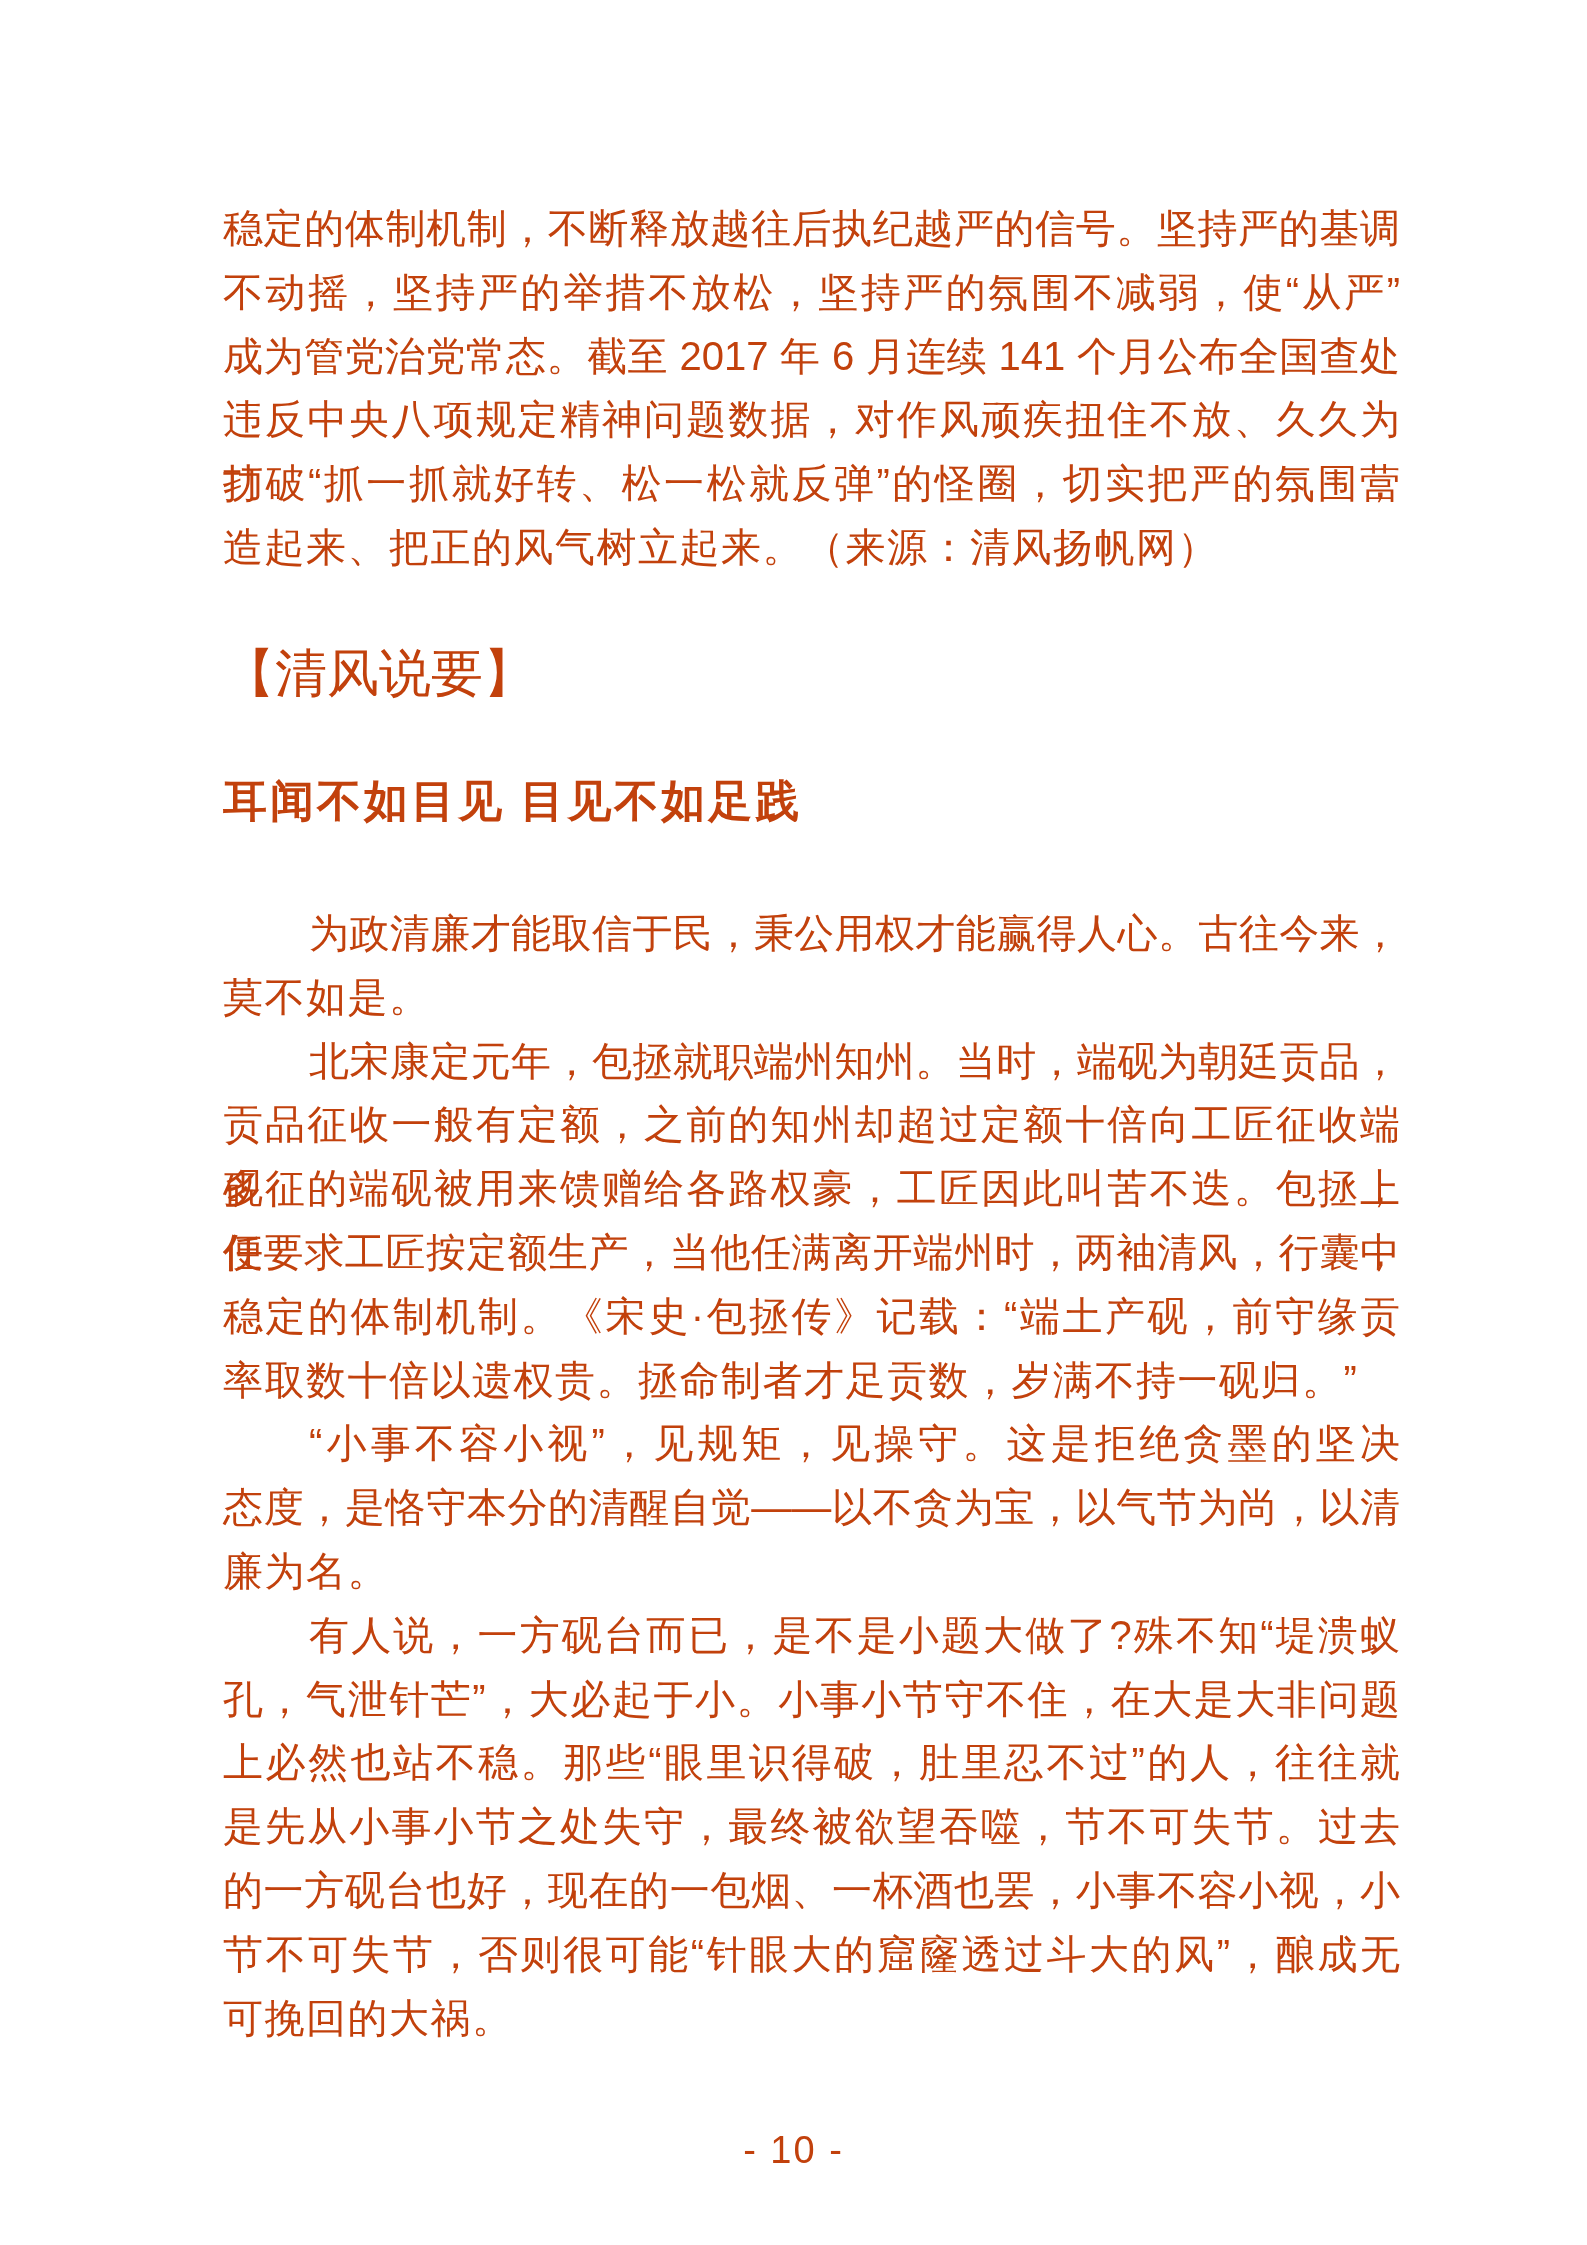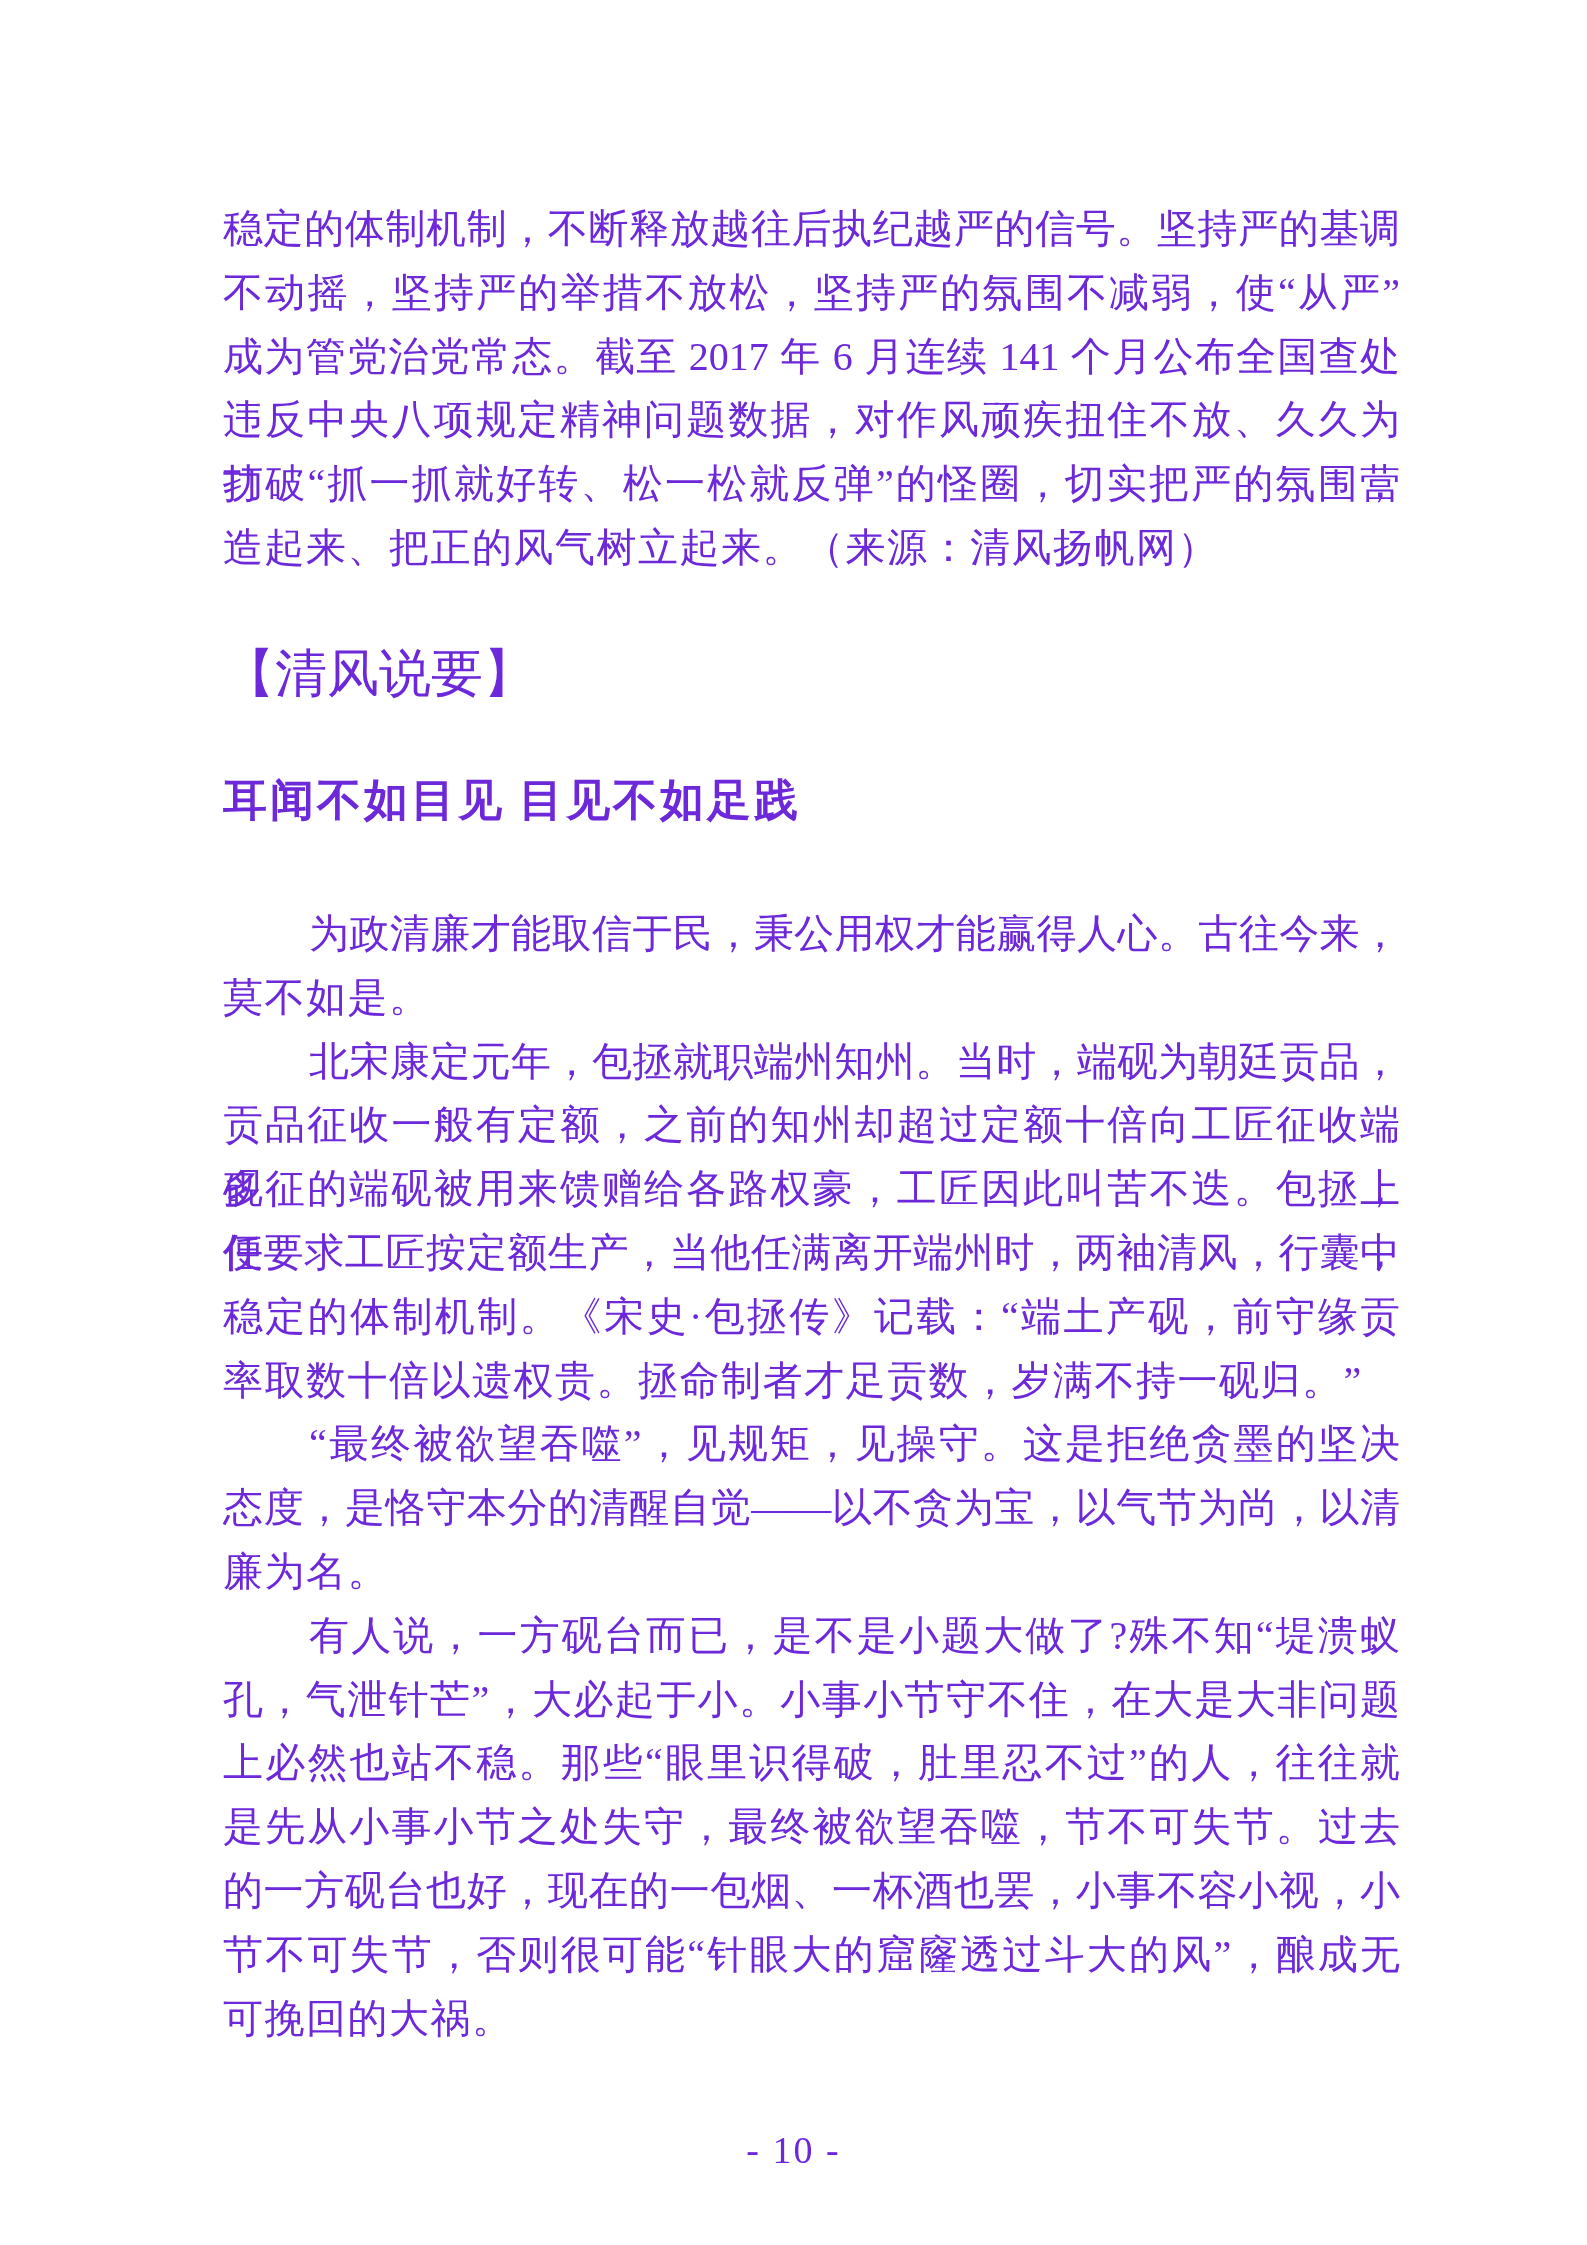--- a/index.html
+++ b/index.html
@@ -9,22 +9,22 @@
     height: 2245px;
     background: #ffffff;
     overflow: hidden;
   }
   .page {
     position: absolute;
     left: 0; top: 0;
     width: 1296px;
     height: 2245px;
     background: #ffffff;
-    color: #6d28d9;
-    font-family: Liberation Serif, serif;
+    color: #c2410c;
+    font-family: Liberation Sans, sans-serif;
   }
   .content-block {
     position: absolute;
     left: 223px;
     width: 1177px;
   }
   .line {
     height: 63.8px;
     line-height: 63.8px;
     font-size: 40px;
@@ -106,21 +106,21 @@
       </div>
       <div class="paragraph">
         <div class="line full indent">北宋康定元年，包拯就职端州知州。当时，端砚为朝廷贡品，</div>
         <div class="line full">贡品征收一般有定额，之前的知州却超过定额十倍向工匠征收端砚，</div>
         <div class="line full">多征的端砚被用来馈赠给各路权豪，工匠因此叫苦不迭。包拯上任，</div>
         <div class="line full">便要求工匠按定额生产，当他任满离开端州时，两袖清风，行囊中</div>
         <div class="line full">稳定的体制机制。《宋史·包拯传》记载：“端土产砚，前守缘贡</div>
         <div class="line last">率取数十倍以遗权贵。拯命制者才足贡数，岁满不持一砚归。”</div>
       </div>
       <div class="paragraph">
-        <div class="line full indent">“最终被欲望吞噬”，见规矩，见操守。这是拒绝贪墨的坚决</div>
+        <div class="line full indent">“小事不容小视”，见规矩，见操守。这是拒绝贪墨的坚决</div>
         <div class="line full">态度，是恪守本分的清醒自觉——以不贪为宝，以气节为尚，以清</div>
         <div class="line last">廉为名。</div>
       </div>
       <div class="paragraph">
         <div class="line full indent">有人说，一方砚台而已，是不是小题大做了?殊不知“堤溃蚁</div>
         <div class="line full">孔，气泄针芒”，大必起于小。小事小节守不住，在大是大非问题</div>
         <div class="line full">上必然也站不稳。那些“眼里识得破，肚里忍不过”的人，往往就</div>
         <div class="line full">是先从小事小节之处失守，最终被欲望吞噬，节不可失节。过去</div>
         <div class="line full">的一方砚台也好，现在的一包烟、一杯酒也罢，小事不容小视，小</div>
         <div class="line full">节不可失节，否则很可能“针眼大的窟窿透过斗大的风”，酿成无</div>

